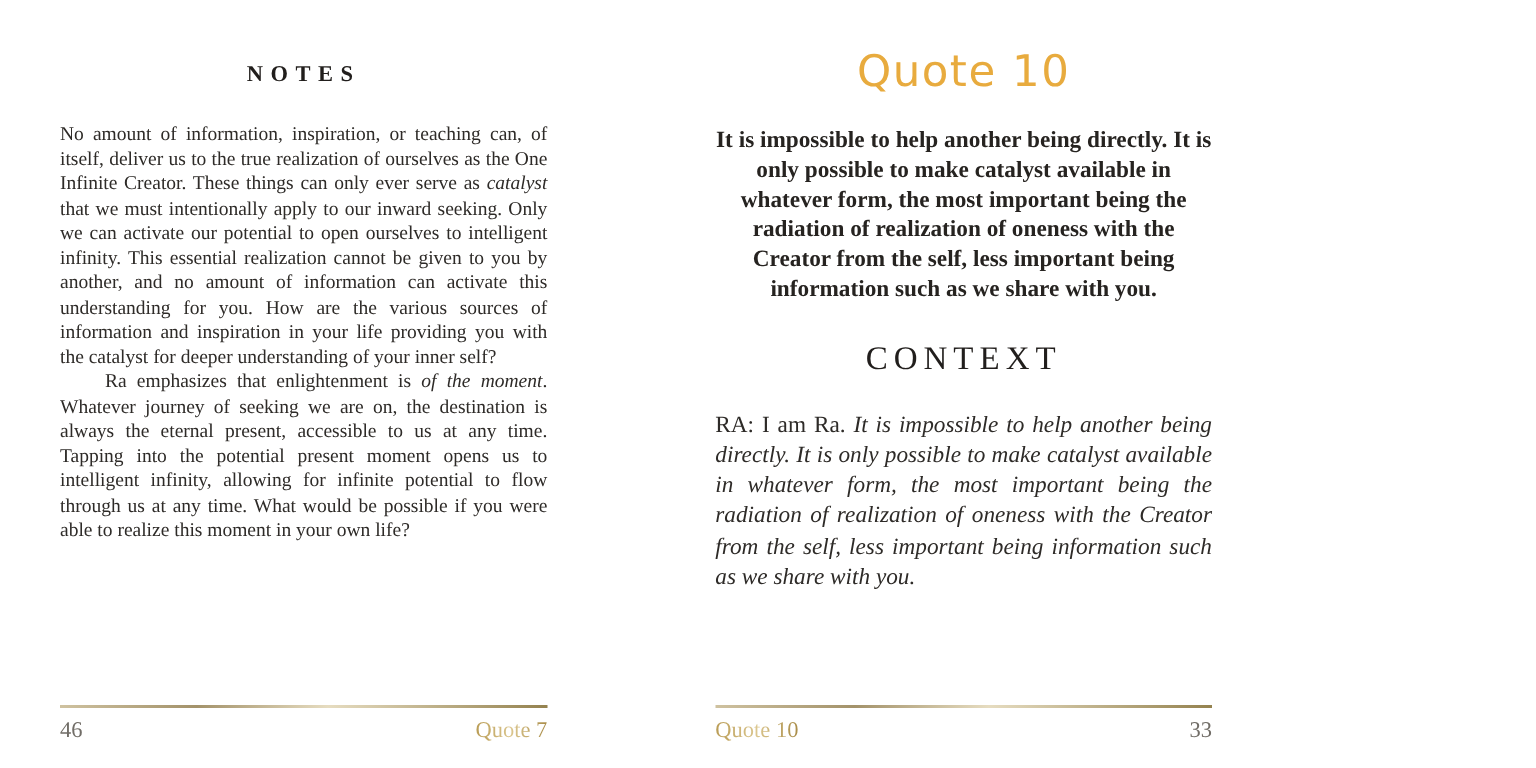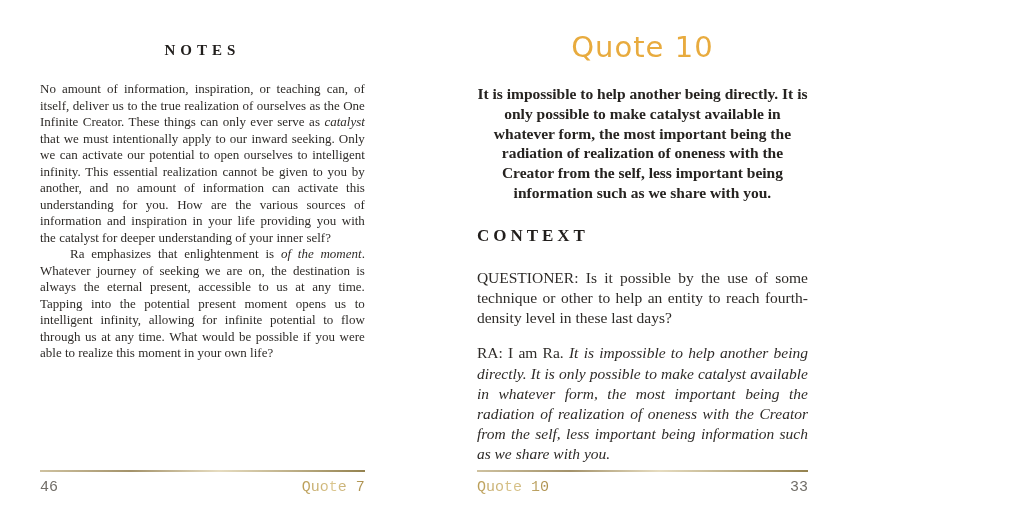--- a/index.html
+++ b/index.html
@@ -51,24 +51,24 @@
   .quote-block {
     font-weight: 700;
     font-size: 15.5px;
     line-height: 1.28;
     text-align: center;
     max-width: 428px;
     margin: 0 auto 23px auto;
     color: #262320;
   }
   .context-heading {
-    font-size: 17px;
-    font-weight: 700;
+    font-size: 22px;
+    font-weight: 400;
     letter-spacing: 4px;
-    text-align: left;
+    text-align: center;
     color: #211e1c;
     margin: 0 0 22px 0;
   }
   .session-ref {
     font-weight: 700;
     font-size: 16.5px;
     color: #d7a032;
     margin: 0 0 21px 0;
   }
   .qa-par {
@@ -88,21 +88,21 @@
   .page-right .page-footer { left: 56px; right: 32px; }
   .footer-rule {
     height: 2px;
     background: linear-gradient(90deg, #cfc2a0 0%, #a3926a 28%, #e6dcc0 55%, #94824f 100%);
     margin-bottom: 7px;
   }
   .footer-row {
     display: flex;
     justify-content: space-between;
     align-items: baseline;
-    font-family: Liberation Mono, monospace;
+    font-family: Liberation Serif, serif;
     font-size: 15px;
     text-align: right;
   }
   .page-num { color: #716d67; }
   .quote-label {
     background: linear-gradient(90deg, #b99c55, #dbc68e 50%, #a98c48);
     -webkit-background-clip: text;
     background-clip: text;
     color: transparent;
   }
@@ -129,21 +129,20 @@
   </section>
 
   <section class="page page-right">
     <h1 class="quote-title">Quote 10</h1>
 
     <p class="quote-block">It is impossible to help another being directly. It is only possible to make catalyst available in whatever form, the most important being the radiation of realization of oneness with the Creator from the self, less important being information such as we share with you.</p>
 
     <h3 class="context-heading">CONTEXT</h3>
 
 
-    <p class="qa-par">QUESTIONER: Is it possible by the use of some technique or other to help an entity to reach fourth-density level in these last days?</p>
 
     <p class="qa-par"><span>RA: I am Ra. </span><em>It is impossible to help another being directly. It is only possible to make catalyst available in whatever form, the most important being the radiation of realization of oneness with the Creator from the self, less important being information such as we share with you.</em></p>
 
     <footer class="page-footer">
       <div class="footer-rule"></div>
       <div class="footer-row">
         <span class="quote-label">Quote 10</span>
         <span class="page-num">33</span>
       </div>
     </footer>

